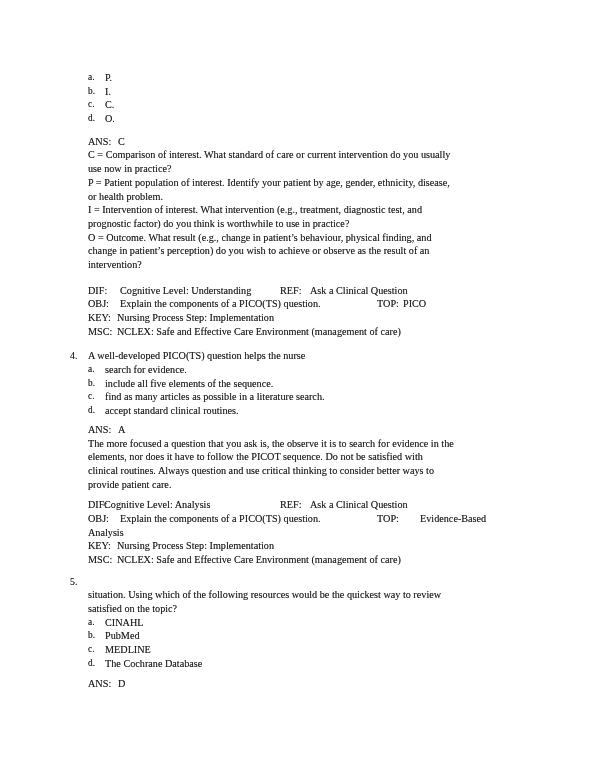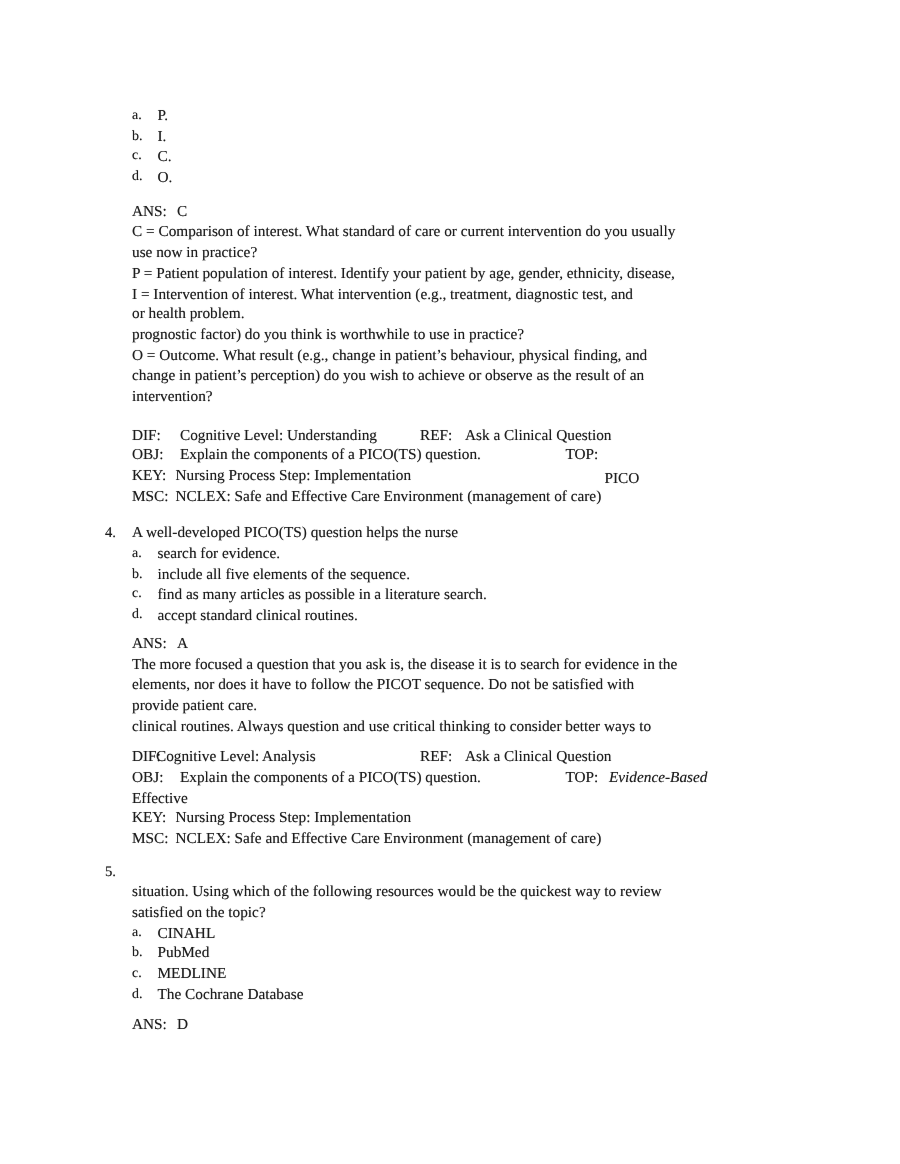--- a/index.html
+++ b/index.html
@@ -76,39 +76,39 @@
       <div class="block" data-block="q3-answer">
         <div class="tabrow">
           <span class="seg" style="left: 0px;">ANS:</span>
           <span class="seg" style="left: 30px;">C</span>
         </div>
       </div>
       <div class="block" data-block="q3-explanation">
         <div class="line">C = Comparison of interest. What standard of care or current intervention do you usually</div>
         <div class="line">use now in practice?</div>
         <div class="line">P = Patient population of interest. Identify your patient by age, gender, ethnicity, disease,</div>
+        <div class="line">or health problem.</div>
         <div class="line">I = Intervention of interest. What intervention (e.g., treatment, diagnostic test, and</div>
-        <div class="line">or health problem.</div>
         <div class="line">prognostic factor) do you think is worthwhile to use in practice?</div>
         <div class="line">O = Outcome. What result (e.g., change in patient’s behaviour, physical finding, and</div>
         <div class="line">change in patient’s perception) do you wish to achieve or observe as the result of an</div>
         <div class="line">intervention?</div>
       </div>
       <div class="block" data-block="q3-meta">
         <div class="tabrow">
           <span class="seg" style="left: 0px;">DIF:</span>
           <span class="seg" style="left: 32px;">Cognitive Level: Understanding</span>
           <span class="seg" style="left: 192px;">REF:</span>
           <span class="seg" style="left: 222px;">Ask a Clinical Question</span>
         </div>
         <div class="tabrow">
           <span class="seg" style="left: 0px;">OBJ:</span>
           <span class="seg" style="left: 32px;">Explain the components of a PICO(TS) question.</span>
           <span class="seg" style="left: 289px;">TOP:</span>
-          <span class="seg" style="left: 315px; margin-top: 16px;">PICO</span>
+          <span class="seg" style="left: 315px;">PICO</span>
         </div>
         <div class="tabrow">
           <span class="seg" style="left: 0px;">KEY:</span>
           <span class="seg" style="left: 29px;">Nursing Process Step: Implementation</span>
         </div>
         <div class="tabrow">
           <span class="seg" style="left: 0px;">MSC:</span>
           <span class="seg" style="left: 29px;">NCLEX: Safe and Effective Care Environment (management of care)</span>
         </div>
       </div>
@@ -131,40 +131,40 @@
           <span class="opt-text">accept standard clinical routines.</span>
         </div>
       </div>
       <div class="block" data-block="q4-answer">
         <div class="tabrow">
           <span class="seg" style="left: 0px;">ANS:</span>
           <span class="seg" style="left: 30px;">A</span>
         </div>
       </div>
       <div class="block" data-block="q4-explanation">
-        <div class="line">The more focused a question that you ask is, the disease it is to search for evidence in the</div>
+        <div class="line">The more focused a question that you ask is, the observe it is to search for evidence in the</div>
         <div class="line">elements, nor does it have to follow the PICOT sequence. Do not be satisfied with</div>
+        <div class="line">clinical routines. Always question and use critical thinking to consider better ways to</div>
         <div class="line">provide patient care.</div>
-        <div class="line">clinical routines. Always question and use critical thinking to consider better ways to</div>
       </div>
       <div class="block" data-block="q4-meta">
         <div class="tabrow">
           <span class="seg" style="left: 0px;">DIF:</span>
           <span class="seg" style="left: 16px;">Cognitive Level: Analysis</span>
           <span class="seg" style="left: 192px;">REF:</span>
           <span class="seg" style="left: 222px;">Ask a Clinical Question</span>
         </div>
         <div class="tabrow">
           <span class="seg" style="left: 0px;">OBJ:</span>
           <span class="seg" style="left: 32px;">Explain the components of a PICO(TS) question.</span>
           <span class="seg" style="left: 289px;">TOP:</span>
-          <span class="seg" style="left: 318px; font-style: italic;">Evidence-Based</span>
-        </div>
-        <div class="tabrow">
-          <span class="seg" style="left: 0px;">Effective</span>
+          <span class="seg" style="left: 332px;">Evidence-Based</span>
+        </div>
+        <div class="tabrow">
+          <span class="seg" style="left: 0px;">Analysis</span>
         </div>
         <div class="tabrow">
           <span class="seg" style="left: 0px;">KEY:</span>
           <span class="seg" style="left: 29px;">Nursing Process Step: Implementation</span>
         </div>
         <div class="tabrow">
           <span class="seg" style="left: 0px;">MSC:</span>
           <span class="seg" style="left: 29px;">NCLEX: Safe and Effective Care Environment (management of care)</span>
         </div>
       </div>

